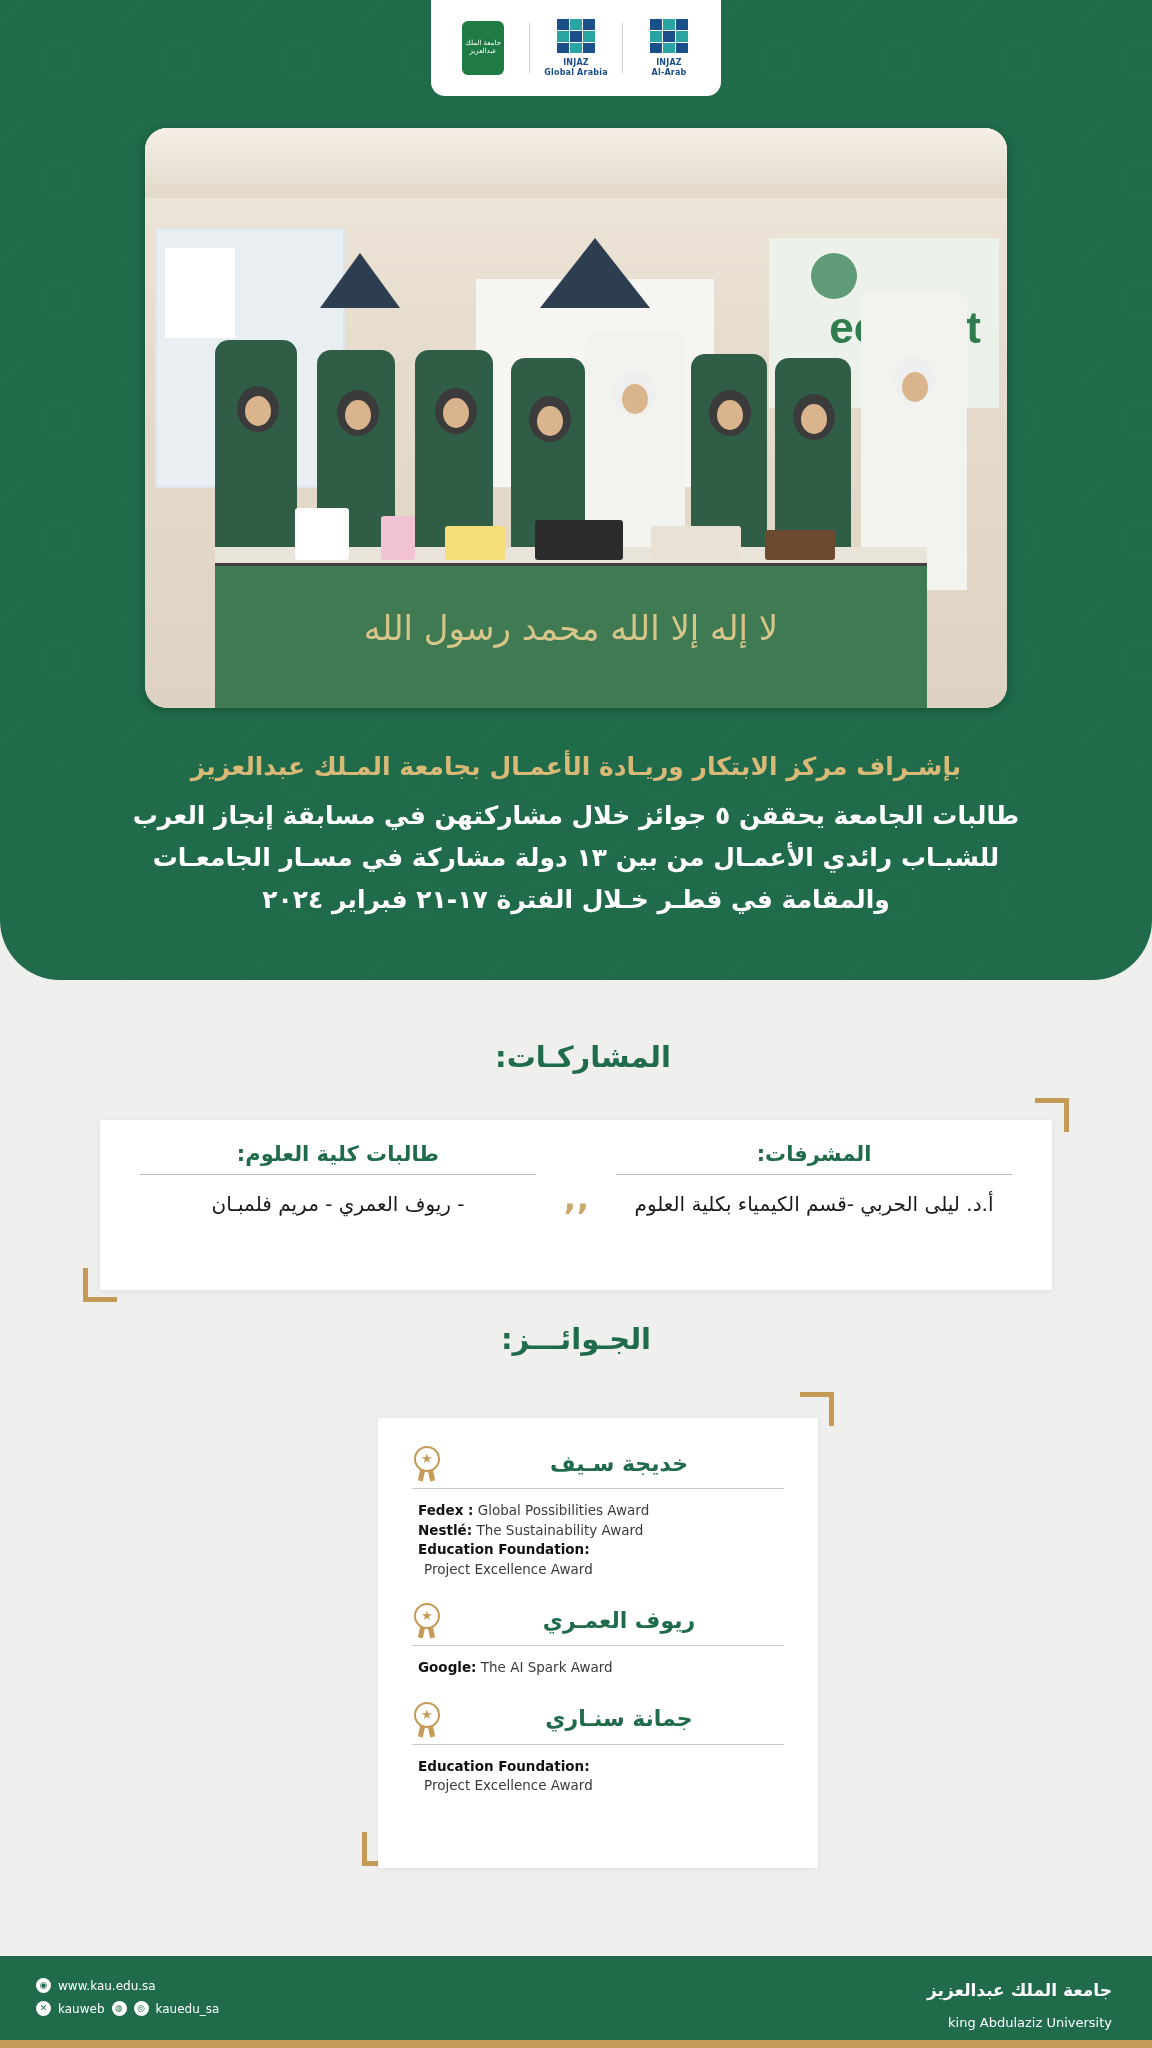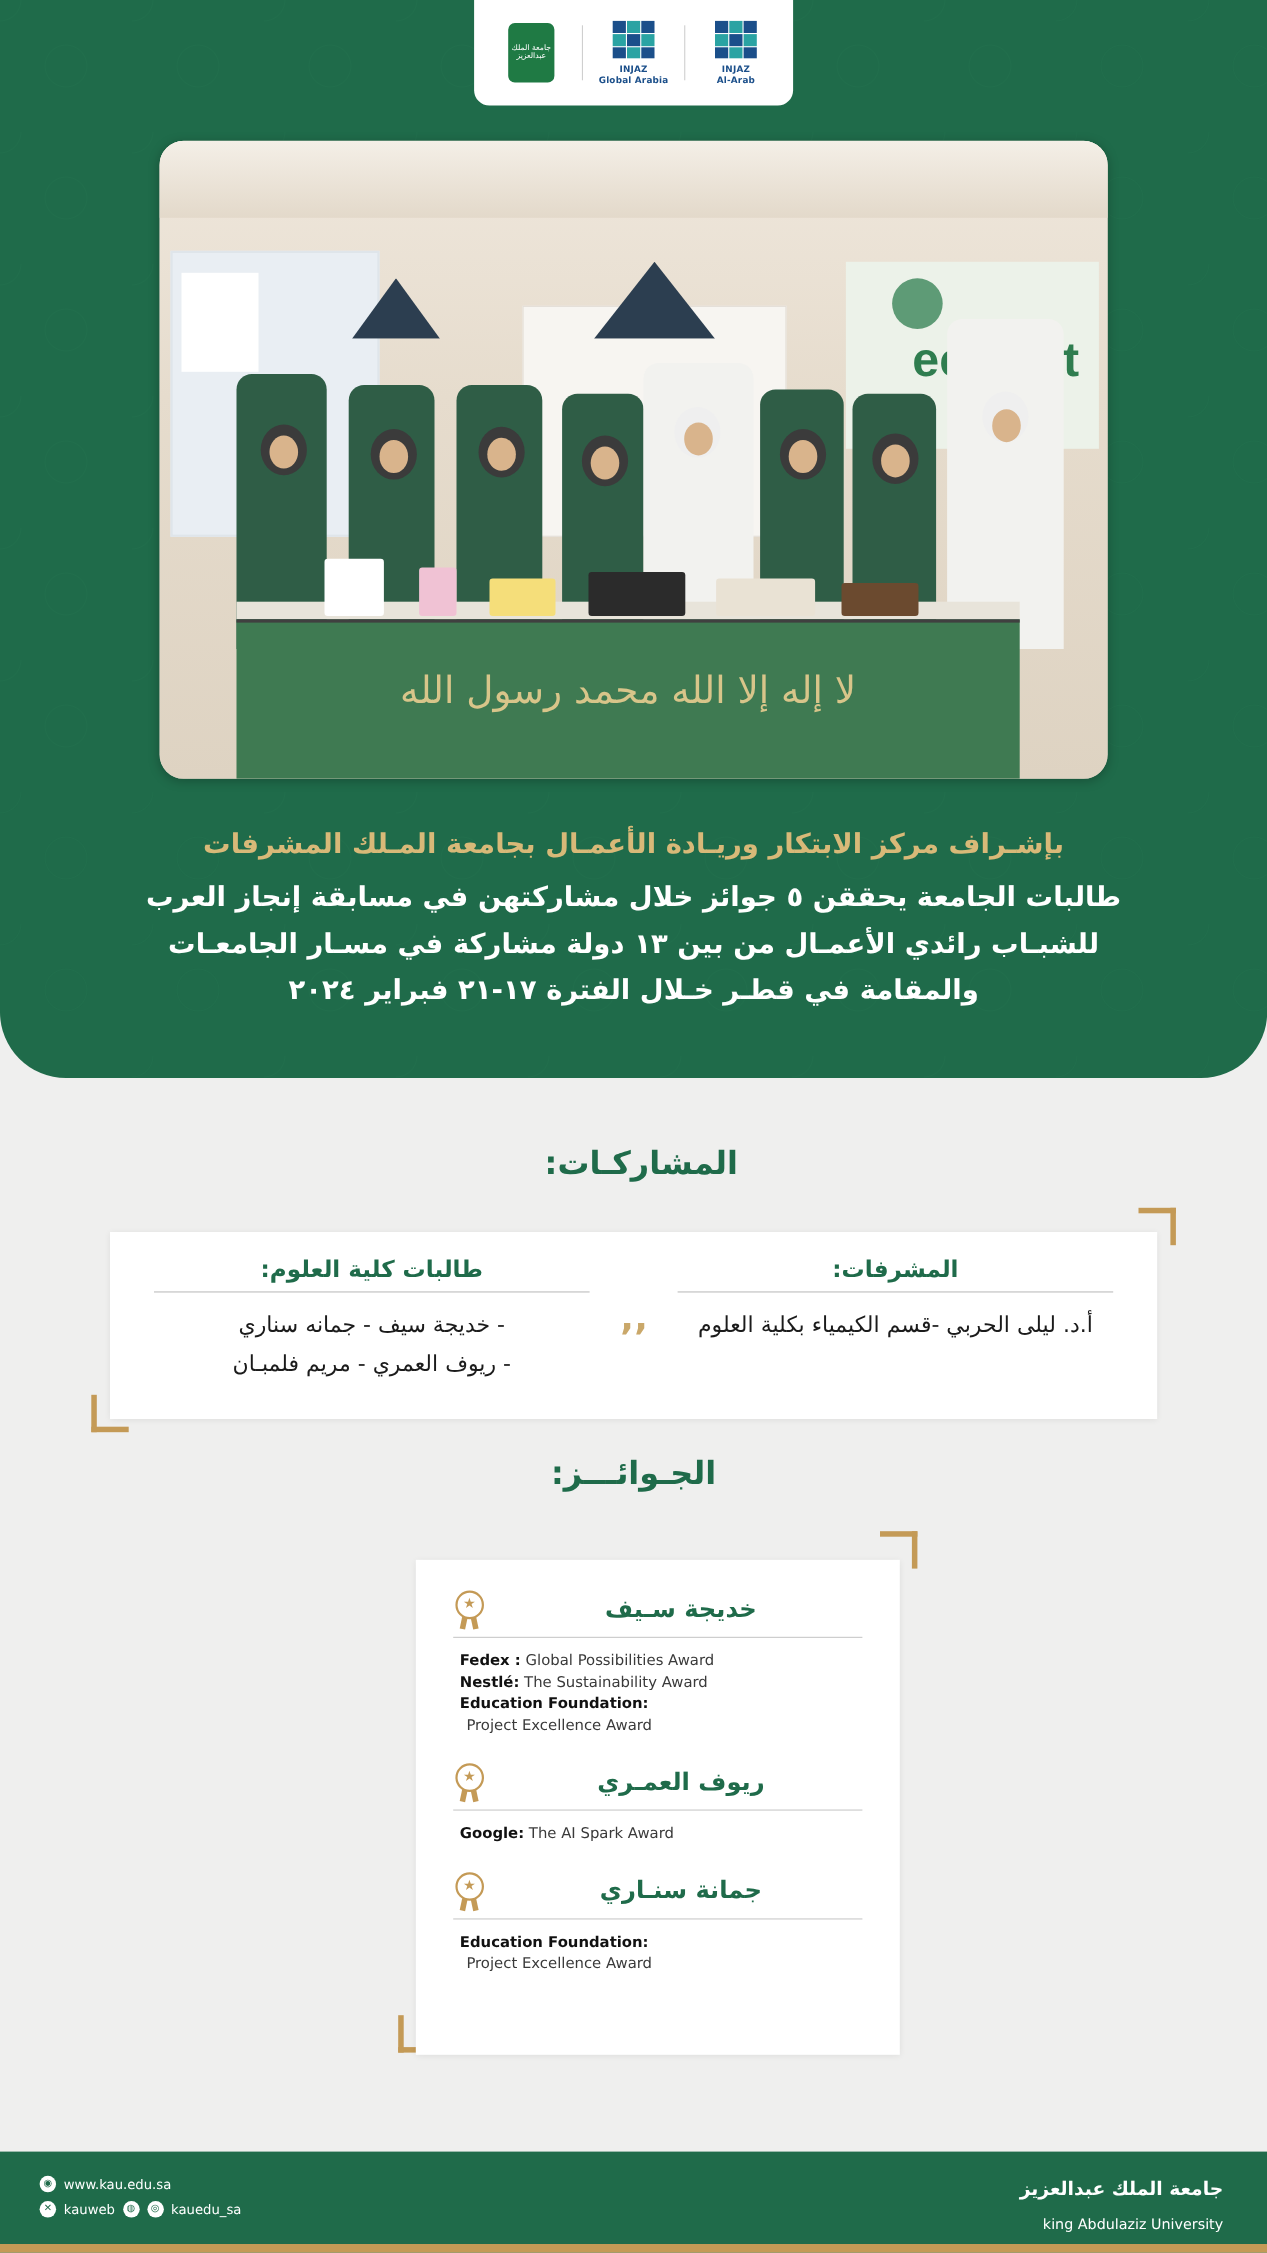--- a/index.html
+++ b/index.html
@@ -375,34 +375,33 @@
     <div class="ph-item" style="left:236px; width:34px; height:44px; background:#f0c2d4;"></div>
     <div class="ph-item" style="left:300px; width:60px; height:34px; background:#f5de7a;"></div>
     <div class="ph-item" style="left:390px; width:88px; height:40px; background:#2b2b2b;"></div>
     <div class="ph-item" style="left:506px; width:90px; height:34px; background:#e9e2d4;"></div>
     <div class="ph-item" style="left:620px; width:70px; height:30px; background:#6b4a2f;"></div>
     <div class="ph-table">
       <div class="ph-table-band">لا إله إلا الله محمد رسول الله</div>
     </div>
   </div>
 
-  <div class="lead-gold">بإشـراف مركز الابتكار وريـادة الأعمـال بجامعة المـلك المشرفات</div>
+  <div class="lead-gold">بإشـراف مركز الابتكار وريـادة الأعمـال بجامعة المـلك عبدالعزيز</div>
   <div class="lead-white">طالبات الجامعة يحققن ٥ جوائز خلال مشاركتهن في مسابقة إنجاز العرب للشبـاب رائدي الأعمـال من بين ١٣ دولة مشاركة في مسـار الجامعـات والمقامة في قطـر خـلال الفترة ١٧-٢١ فبراير ٢٠٢٤</div>
 </div>
 
 <div class="sec-title" id="participants-title">المشاركـات:</div>
 
 <div class="corner" id="part-corner-a"></div>
 <div class="corner" id="part-corner-b"></div>
 
 <div class="part-card">
   <div class="part-col">
     <h4>طالبات كلية العلوم:</h4>
     <div class="part-rule"></div>
-    <div class="part-line">- خديجة سيف   - جمانه سناري</div>
     <div class="part-line">- ريوف العمري  - مريم فلمبـان</div>
   </div>
   <div class="part-col">
     <h4>المشرفات:</h4>
     <div class="part-rule"></div>
     <div class="part-line">أ.د. ليلى الحربي -قسم الكيمياء بكلية العلوم</div>
   </div>
   <div class="quote-mark">‚‚</div>
 </div>
 

